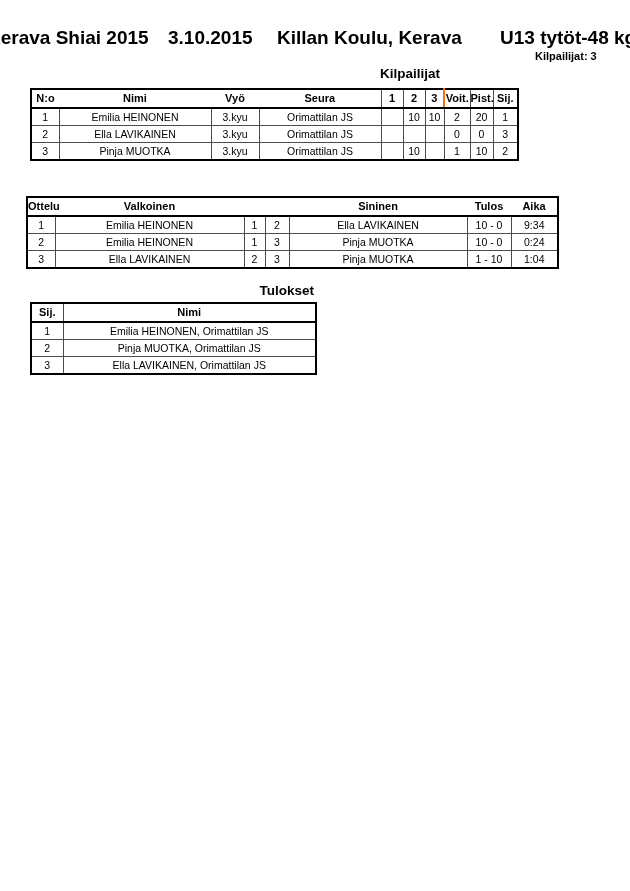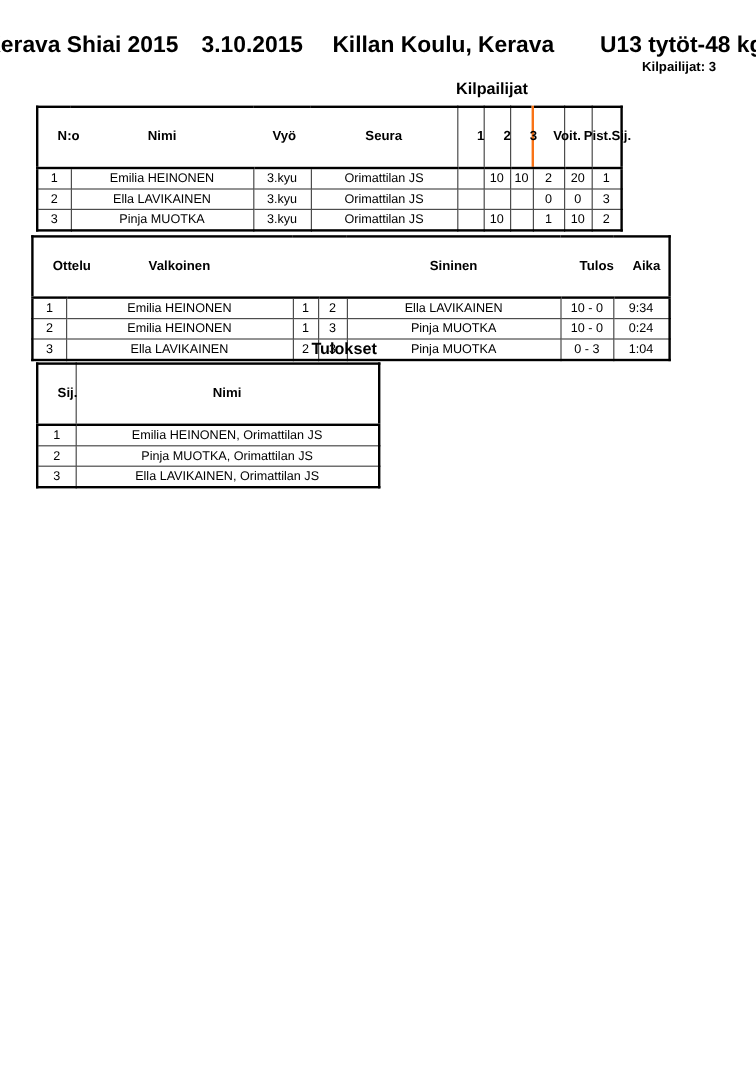--- a/index.html
+++ b/index.html
@@ -29,21 +29,21 @@
   
   table.sheet {
     position:absolute; border-collapse:collapse; table-layout:fixed;
     border:2px solid #000; background:#fff;
   }
   .t-kilpailijat { left:30px; top:88px;  width:487px; }
   .t-ottelut     { left:26px; top:196px; width:531px; }
   .t-tulokset    { left:30px; top:302px; width:285px; }
   table.sheet th {
     height:17px; line-height:17px; font-size:11px; font-weight:bold;
-    text-align:center; white-space:nowrap; padding:16px;
+    text-align:center; white-space:nowrap; padding:0;
     border-bottom:2px solid #000;
   }
   table.sheet td {
     height:16px; line-height:16px; font-size:10.5px;
     text-align:center; white-space:nowrap; padding:0;
     border:1px solid #4d4d4d; overflow:hidden;
   }
   
   th.th-left  { text-align:left; padding-left:2px; }
   td.tl6 { text-align:left; padding-left:6px; }
@@ -173,21 +173,21 @@
       <td class="tl7">Pinja MUOTKA</td>
       <td>10 - 0</td>
       <td>0:24</td>
     </tr>
     <tr>
       <td>3</td>
       <td class="tl7">Ella LAVIKAINEN</td>
       <td>2</td>
       <td>3</td>
       <td class="tl7">Pinja MUOTKA</td>
-      <td>0 - 3</td>
+      <td>1 - 10</td>
       <td>1:04</td>
     </tr>
   </tbody>
     </table>
 
   <div class="section-heading h-tulokset">Tulokset</div>
 
   <table class="sheet t-tulokset">
     <colgroup>
       <col style="width:32px">

